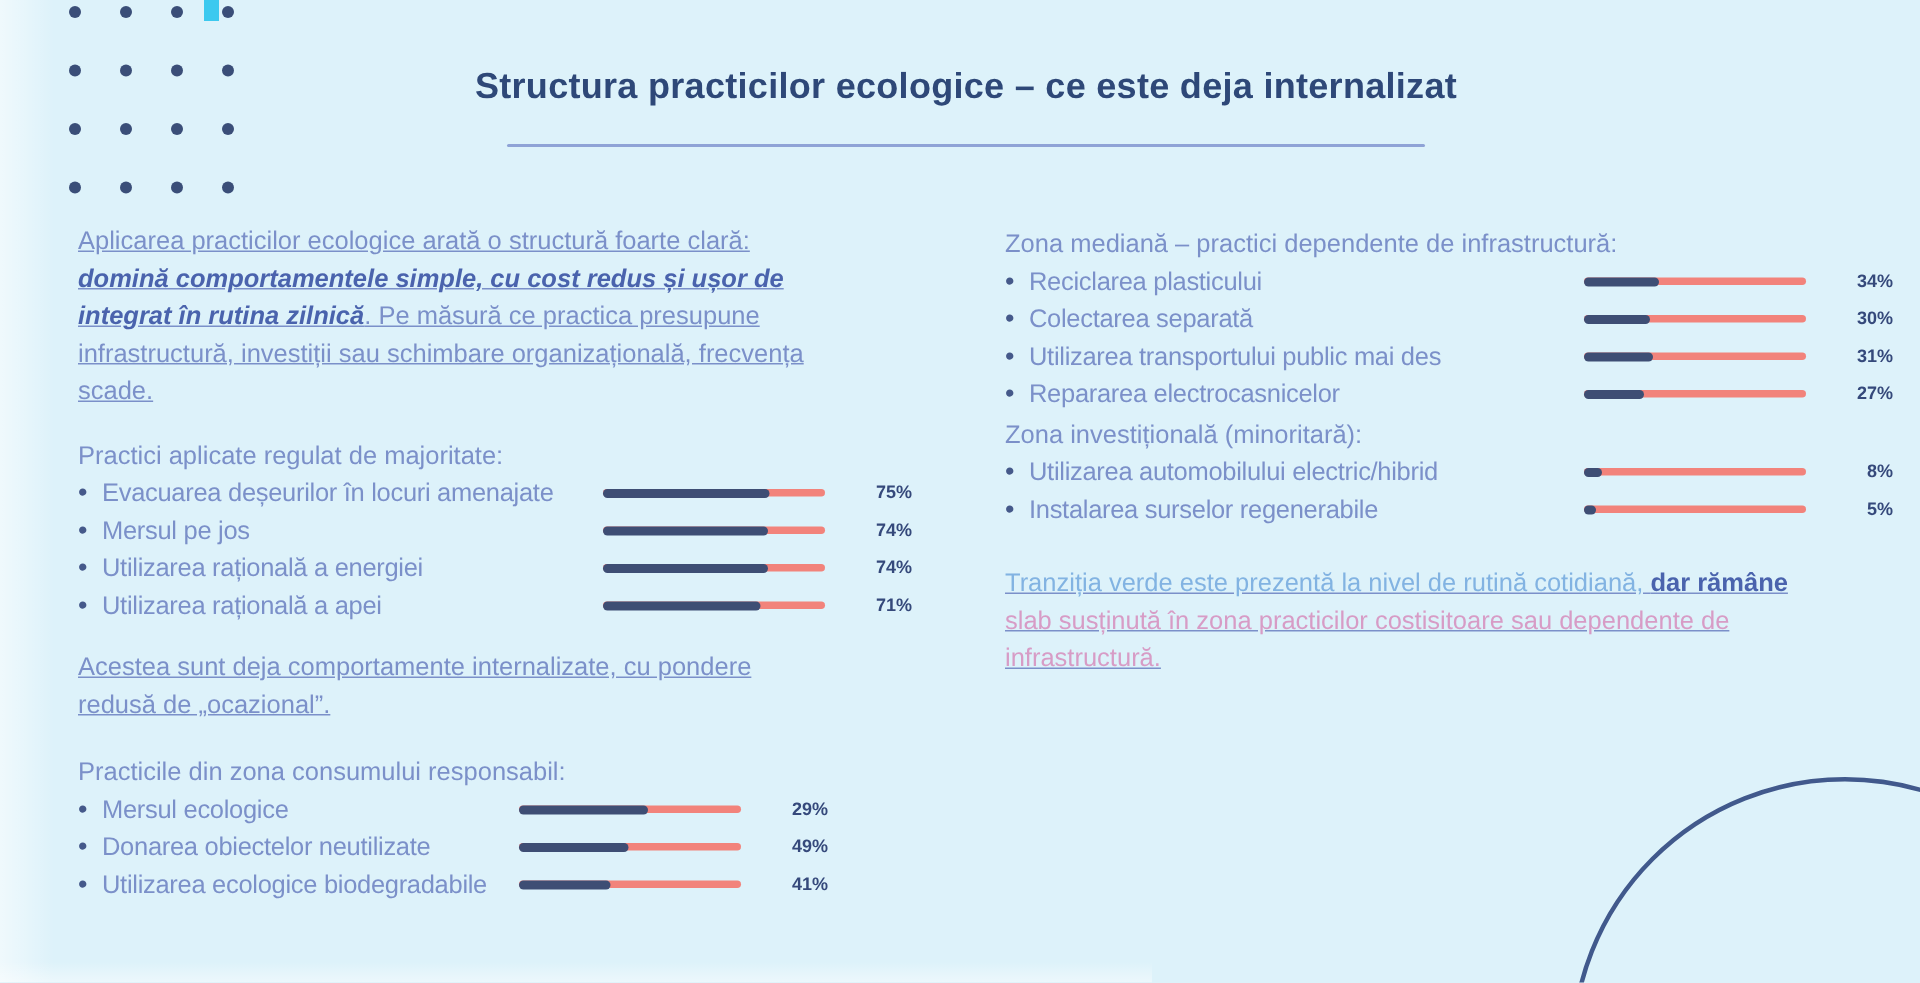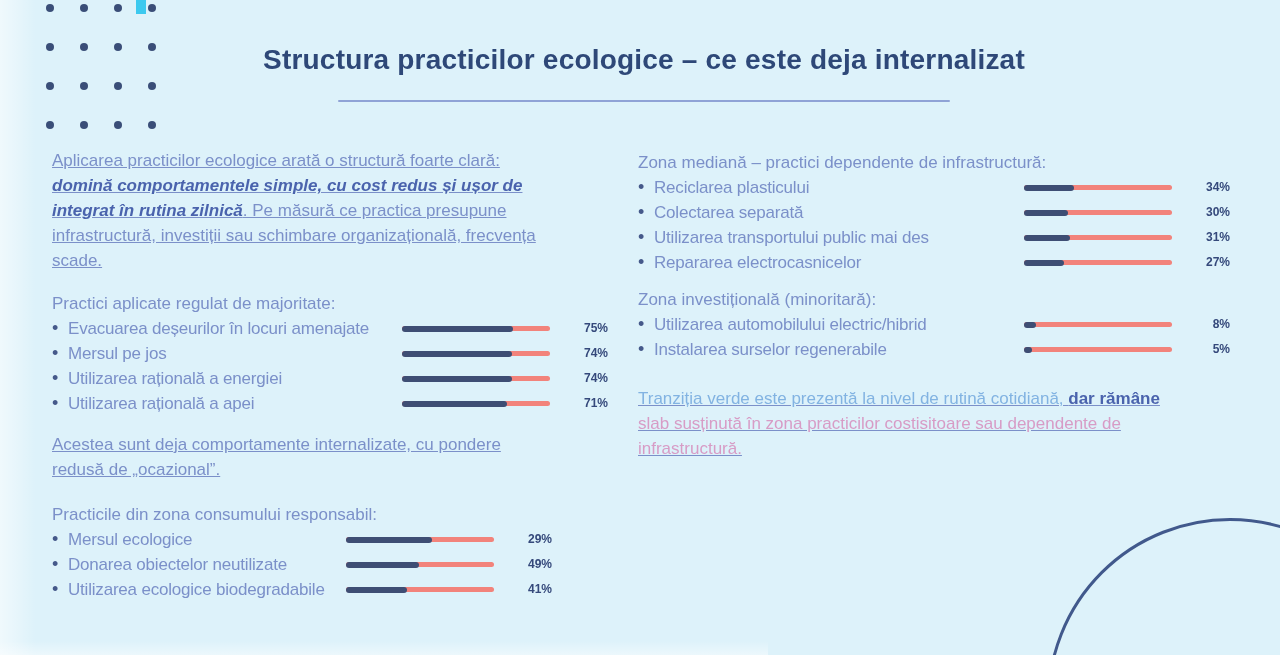--- a/index.html
+++ b/index.html
@@ -21,43 +21,43 @@
     background:linear-gradient(0deg,rgba(255,255,255,.45),rgba(255,255,255,0));pointer-events:none;}
 
   
   .dots{position:absolute;left:46px;top:4px;display:grid;
     grid-template-columns:repeat(4,8px);grid-auto-rows:8px;column-gap:26px;row-gap:31px;}
   .dots i{width:8px;height:8px;border-radius:50%;background:var(--dot);display:block;}
   .cursor-mark{position:absolute;left:136px;top:0;width:10px;height:14px;background:var(--cyan);}
 
   
   .title-wrap{position:absolute;left:174px;top:44px;width:940px;text-align:center;}
-  .title{font-size:28px;font-weight:bold;color:var(--title);letter-spacing:.2px;}
+  .title{font-size:24px;font-weight:bold;color:var(--title);letter-spacing:.2px;}
   .title-underline{width:612px;height:2px;background:var(--underline);margin:24px auto 0;border-radius:1px;}
 
   
   .col{position:absolute;font-size:17px;line-height:25px;}
   .col-left{left:52px;top:148px;width:565px;}
-  .col-right{left:638px;top:150px;width:592px;}
+  .col-right{left:670px;top:150px;width:592px;}
 
   .para{color:var(--text);text-decoration:underline;}
   .para .b{font-weight:bold;font-style:italic;color:var(--text-bold);}
   .p-intro{width:485px;}
   .p-note{width:470px;margin-top:16px;}
   .p-concl{width:540px;margin-top:24px;}
   .p-concl .seg-blue{color:var(--blue);text-align:right;}
   .p-concl .seg-navy{color:var(--text-bold);font-weight:bold;}
   .p-concl .seg-pink{color:var(--pink);}
 
   .group{margin-top:18px;}
   .group-title{color:var(--text);}
   .g-left-1{width:556px;}
   .g-left-2{width:500px;margin-top:20px;}
   .g-right-1{width:592px;margin-top:0;}
-  .g-right-2{width:592px;margin-top:12px;}
+  .g-right-2{width:592px;margin-top:2px;}
 
   .row{display:flex;align-items:center;height:25px;}
   .row .bullet{width:16px;color:#45598a;font-size:18px;line-height:25px;}
   .row .label{flex:1;white-space:nowrap;letter-spacing:-.2px;}
   .row .bar{width:148px;height:5px;border-radius:3px;background:var(--coral);
     position:relative;flex:none;margin:0 12px 0 8px;}
   .row .bar b{position:absolute;left:0;top:-0.5px;height:6px;border-radius:3px;
     background:var(--navy);display:block;min-width:8px;}
   .row .pct{width:46px;text-align:right;font-size:12px;font-weight:bold;
     color:var(--value);flex:none;}

